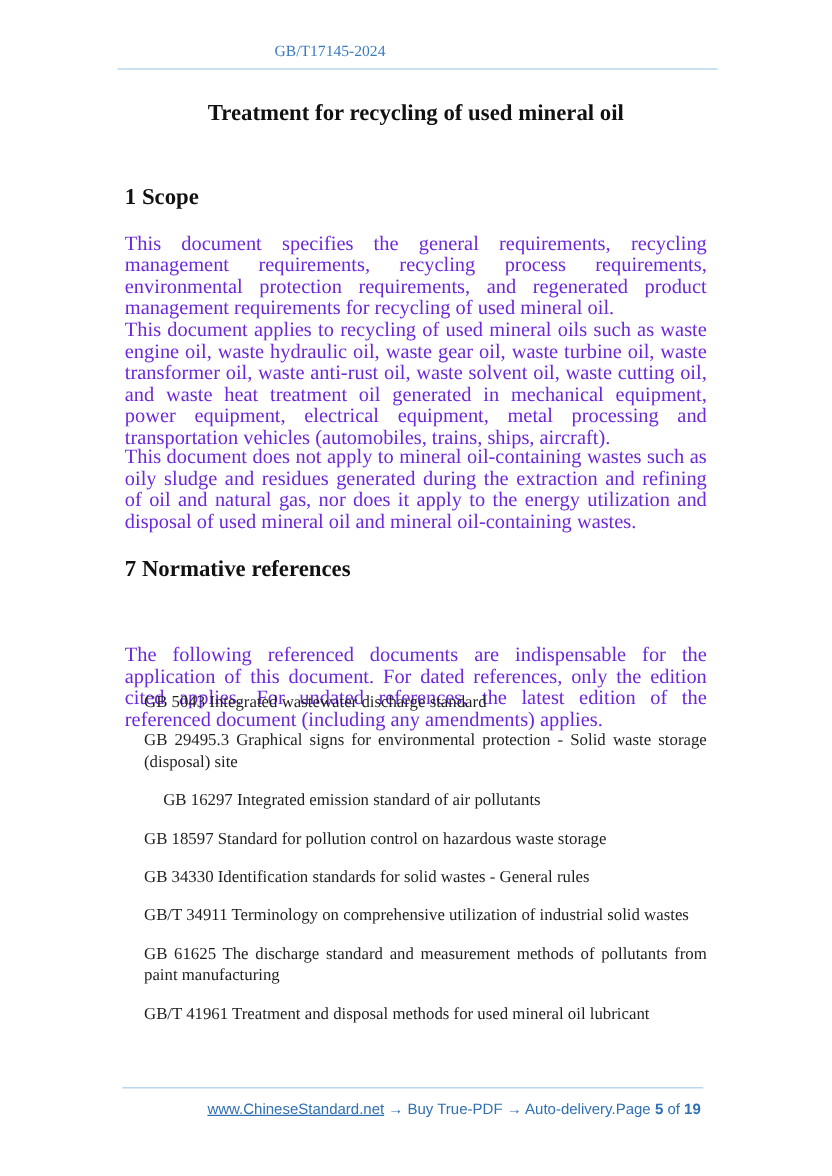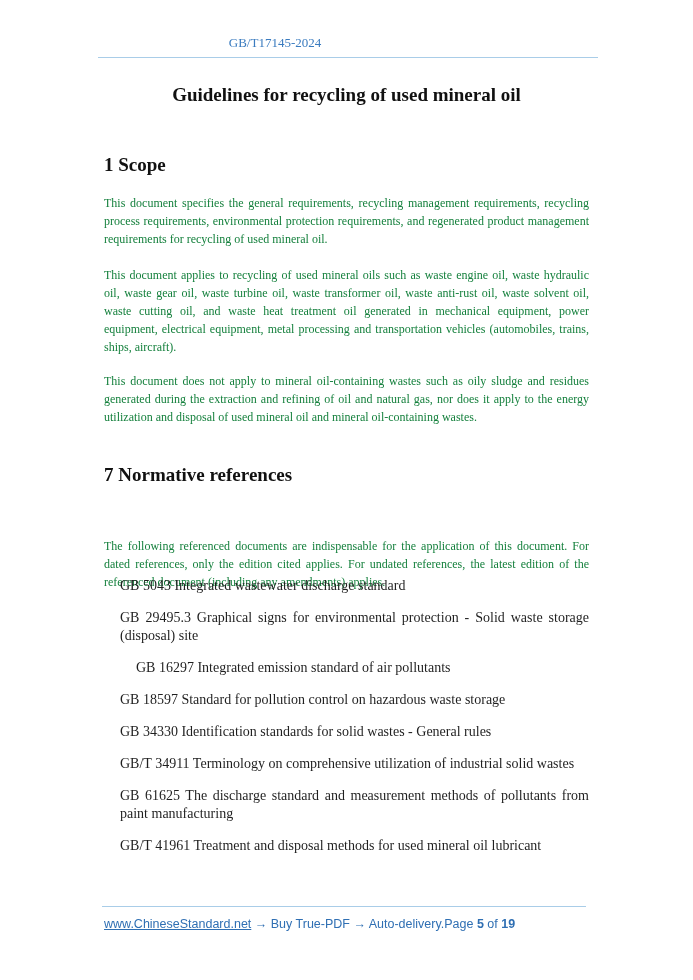--- a/index.html
+++ b/index.html
@@ -17,45 +17,45 @@
     }
     .doc-title {
       position: absolute; top: 84px; left: 0; width: 693px;
       text-align: center; font-weight: bold; font-size: 19px; color: #111;
     }
     .section-heading {
       position: absolute; left: 104px; font-weight: bold; font-size: 19px; color: #111;
     }
     .para {
       position: absolute; left: 104px; width: 485px;
-      font-size: 12px; line-height: 18px; text-align: justify; color: #15803d;
+      font-size: 17px; line-height: 18px; text-align: justify; color: #6d28d9;
     }
     .ref {
       position: absolute; left: 120px; width: 469px;
       font-size: 14px; line-height: 18px; text-align: justify; color: #1f1f1f;
     }
     .footer-rule {
       position: absolute; top: 906px; left: 102px; width: 484px;
       height: 0; border-top: 1px solid #a9cde8;
     }
     .footer {
       position: absolute; top: 917px; left: 104px; width: 480px;
       font-family: "Liberation Sans", sans-serif; font-size: 12.5px; color: #2f6fb3;
-      display: flex; justify-content: flex-start;
+      display: flex; justify-content: flex-end;
     }
     .footer a { color: #2f6fb3; text-decoration: underline; }
     .footer .pg b { font-weight: bold; }
   </style>
 </head>
 <body>
 
 <div class="header-code">GB/T17145-2024</div>
 <div class="header-rule"></div>
 
-<div class="doc-title">Guidelines for recycling of used mineral oil</div>
+<div class="doc-title">Treatment for recycling of used mineral oil</div>
 
 <div class="section-heading" style="top:154px;">1 Scope</div>
 
 <div class="para" style="top:194px;">This document specifies the general requirements, recycling management requirements, recycling process requirements, environmental protection requirements, and regenerated product management requirements for recycling of used mineral oil.</div>
 <div class="para" style="top:266px;">This document applies to recycling of used mineral oils such as waste engine oil, waste hydraulic oil, waste gear oil, waste turbine oil, waste transformer oil, waste anti-rust oil, waste solvent oil, waste cutting oil, and waste heat treatment oil generated in mechanical equipment, power equipment, electrical equipment, metal processing and transportation vehicles (automobiles, trains, ships, aircraft).</div>
 <div class="para" style="top:372px;">This document does not apply to mineral oil-containing wastes such as oily sludge and residues generated during the extraction and refining of oil and natural gas, nor does it apply to the energy utilization and disposal of used mineral oil and mineral oil-containing wastes.</div>
 
 <div class="section-heading" style="top:464px;">7 Normative references</div>
 
 <div class="para" style="top:537px;">The following referenced documents are indispensable for the application of this document. For dated references, only the edition cited applies. For undated references, the latest edition of the referenced document (including any amendments) applies.</div>

